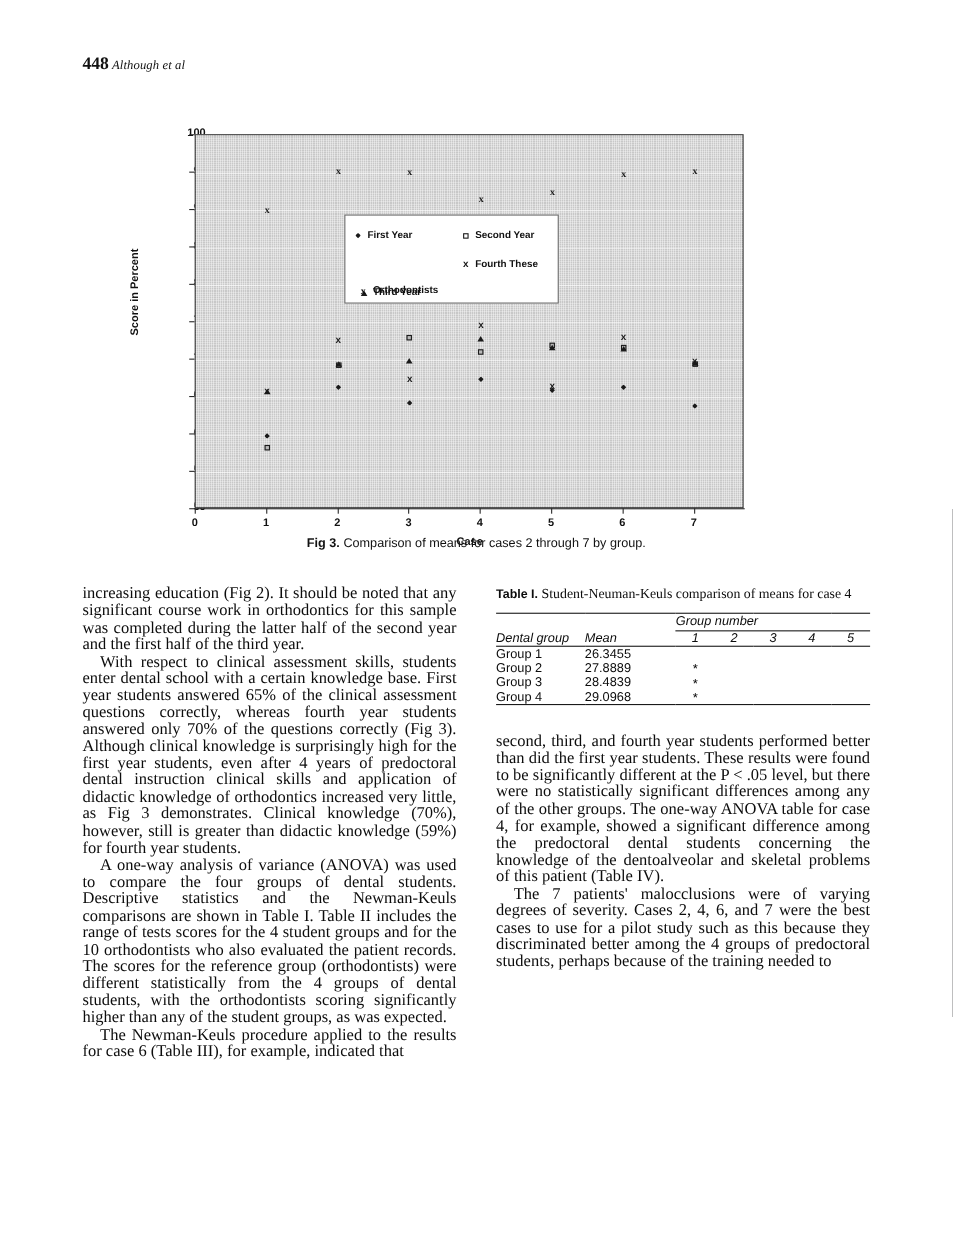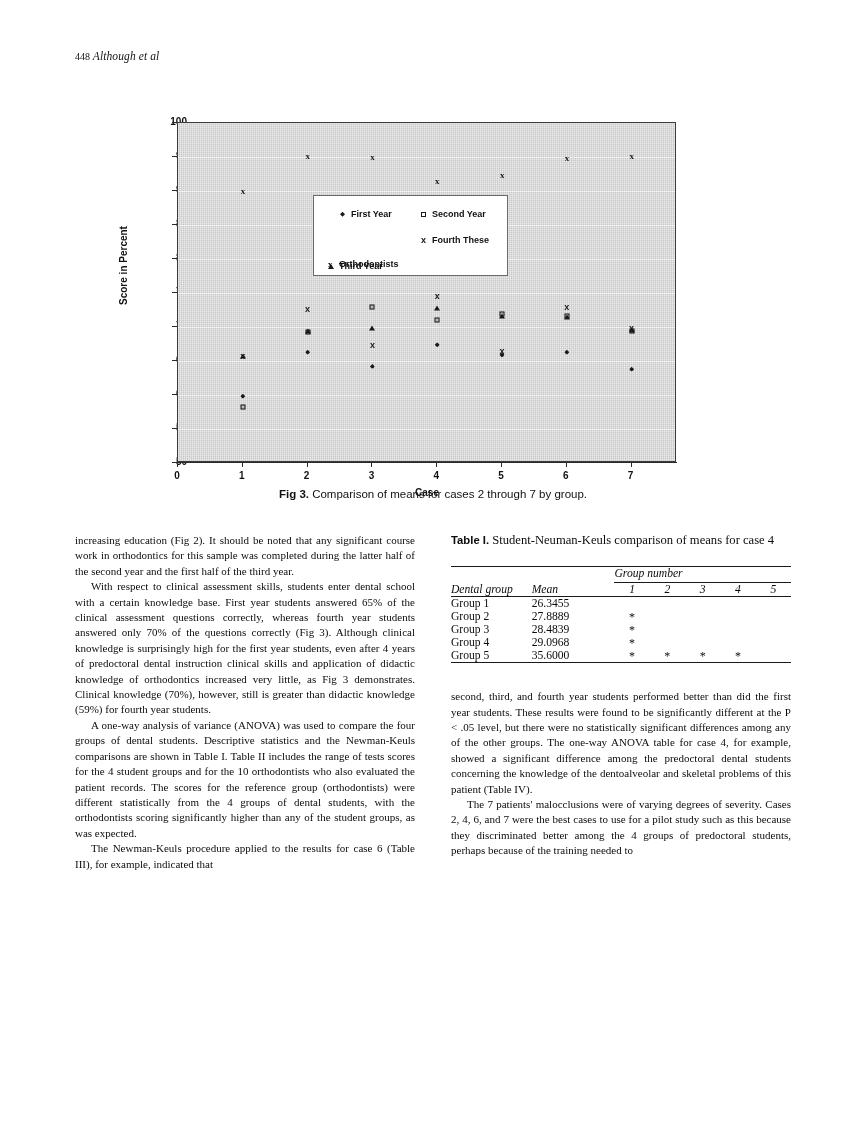--- a/index.html
+++ b/index.html
@@ -5,21 +5,21 @@
   html,body{margin:0;padding:0;background:#87888a;}
   body{font-family:"Liberation Serif",serif;}
   .page{
     position:relative;width:866px;height:1122px;background:#ffffff;
     overflow:hidden;
   }
 
   
   .runhead{position:absolute;left:75px;top:50px;width:716px;height:40px;}
   .rh-left{position:absolute;left:0;top:0;font-size:11.5px;font-style:italic;color:#111;letter-spacing:.1px;}
-  .rh-left .folio{font-style:normal;font-weight:normal;font-size:10px;letter-spacing:0;}
+  .rh-left .folio{font-style:normal;font-weight:bold;font-size:16px;letter-spacing:0;}
   .rh-right{position:absolute;right:0;top:0;text-align:right;font-size:11.5px;font-style:italic;color:#111;line-height:16px;}
   .rh-right .ln2{display:block;}
   .rh-right .yr{font-style:normal;}
 
   
   .figure{position:absolute;left:75px;top:110px;width:716px;height:400px;}
   .chart{position:absolute;left:0;top:0;width:716px;height:372px;}
 
   .plot{
     position:absolute;left:102px;top:12px;width:499px;height:340px;
@@ -86,40 +86,40 @@
   }
   .figcap b{font-weight:bold;}
 
   
   .cols{position:absolute;left:75px;top:533px;width:716px;}
   .col{position:absolute;top:0;width:340px;}
   .col-left{left:0;}
   .col-right{left:376px;}
 
   .bodytext{
-    font-family:"Liberation Serif",serif;font-size:11px;line-height:15.4px;
+    font-family:"Liberation Serif",serif;font-size:15px;line-height:15.4px;
     text-align:justify;color:#0c0c0c;hyphens:none;
   }
   .bodytext p{margin:0;text-indent:16px;}
   .bodytext p.noind{text-indent:0;}
 
   .secthead{
     font-family:"Liberation Sans",sans-serif;font-size:11.5px;font-weight:bold;
     color:#111;margin:14px 0 4px 0;
   }
 
   
   .tbl-wrap{width:340px;}
   .tbl-title{
     font-family:"Liberation Serif",serif;font-size:12.6px;line-height:15.2px;color:#0c0c0c;
   }
   .tbl-title b{font-family:"Liberation Sans",sans-serif;font-size:11.3px;font-weight:bold;}
   table.data{
-    border-collapse:collapse;width:340px;margin-top:18px;
-    font-family:Liberation Serif, serif;font-size:11.6px;color:#0c0c0c;
+    border-collapse:collapse;width:340px;margin-top:8px;
+    font-family:Liberation Sans, sans-serif;font-size:11.6px;color:#0c0c0c;
   }
   table.data .rule-top td{border-top:1.4px solid #1a1a1a;}
   table.data td,table.data th{padding:0;font-weight:normal;text-align:left;vertical-align:bottom;}
   .grp-span{
     text-align:center;font-style:italic;font-size:11.6px;padding-bottom:1px;
   }
   .grp-span-inner{border-bottom:.9px solid #1a1a1a;display:block;padding-bottom:2px;}
   .colhead{font-style:italic;padding-top:3px;padding-bottom:4px;}
   .colhead.num{text-align:center;}
   .rule-mid td{border-bottom:.9px solid #1a1a1a;}
@@ -305,21 +305,21 @@
           <div class="xtickmark" style="left: 426.026px;"></div>
           <div class="xtick" style="left: 426.026px;">5</div>
           <div class="xtickmark" style="left: 490.831px;"></div>
           <div class="xtick" style="left: 490.831px;">6</div>
           <div class="xtickmark" style="left: 555.636px;"></div>
           <div class="xtick" style="left: 555.636px;">7</div>
         </div>
       <div class="xlabel">Case</div>
 
       <div class="legend">
-        <div class="lg-item" style="left:26px;top:12px;">
+        <div class="lg-item" style="left:9px;top:12px;">
           <span class="mk"><span class="d"></span></span><span class="lbl">First Year</span>
         </div>
         <div class="lg-item" style="left:107px;top:12px;">
           <span class="mk"><span class="s"></span></span><span class="lbl">Second Year</span>
         </div>
         <div class="lg-item" style="left:14px;top:38px;margin-top:26px;">
           <span class="mk"><span class="t"></span></span><span class="lbl">Third Year</span>
         </div>
         <div class="lg-item" style="left:107px;top:38px;">
           <span class="mk"><span class="x">x</span></span><span class="lbl">Fourth These</span>
@@ -402,29 +402,20 @@
               </tr>
               <tr class="body-row">
                 <td>Group 4</td>
                 <td>29.0968</td>
                 <td class="num">*</td>
                 <td class="num"></td>
                 <td class="num"></td>
                 <td class="num"></td>
                 <td class="num"></td>
               </tr>
-              <tr class="body-row">
-                <td>Group 5</td>
-                <td>35.6000</td>
-                <td class="num">*</td>
-                <td class="num">*</td>
-                <td class="num">*</td>
-                <td class="num">*</td>
-                <td class="num"></td>
-              </tr>
             </tbody>
           <tbody>
               <tr class="rule-bot">
             <td colspan="7"></td>
           </tr>
         </tbody>
           </table>
       </div>
 
       <div class="bodytext" style="margin-top:26px;">

